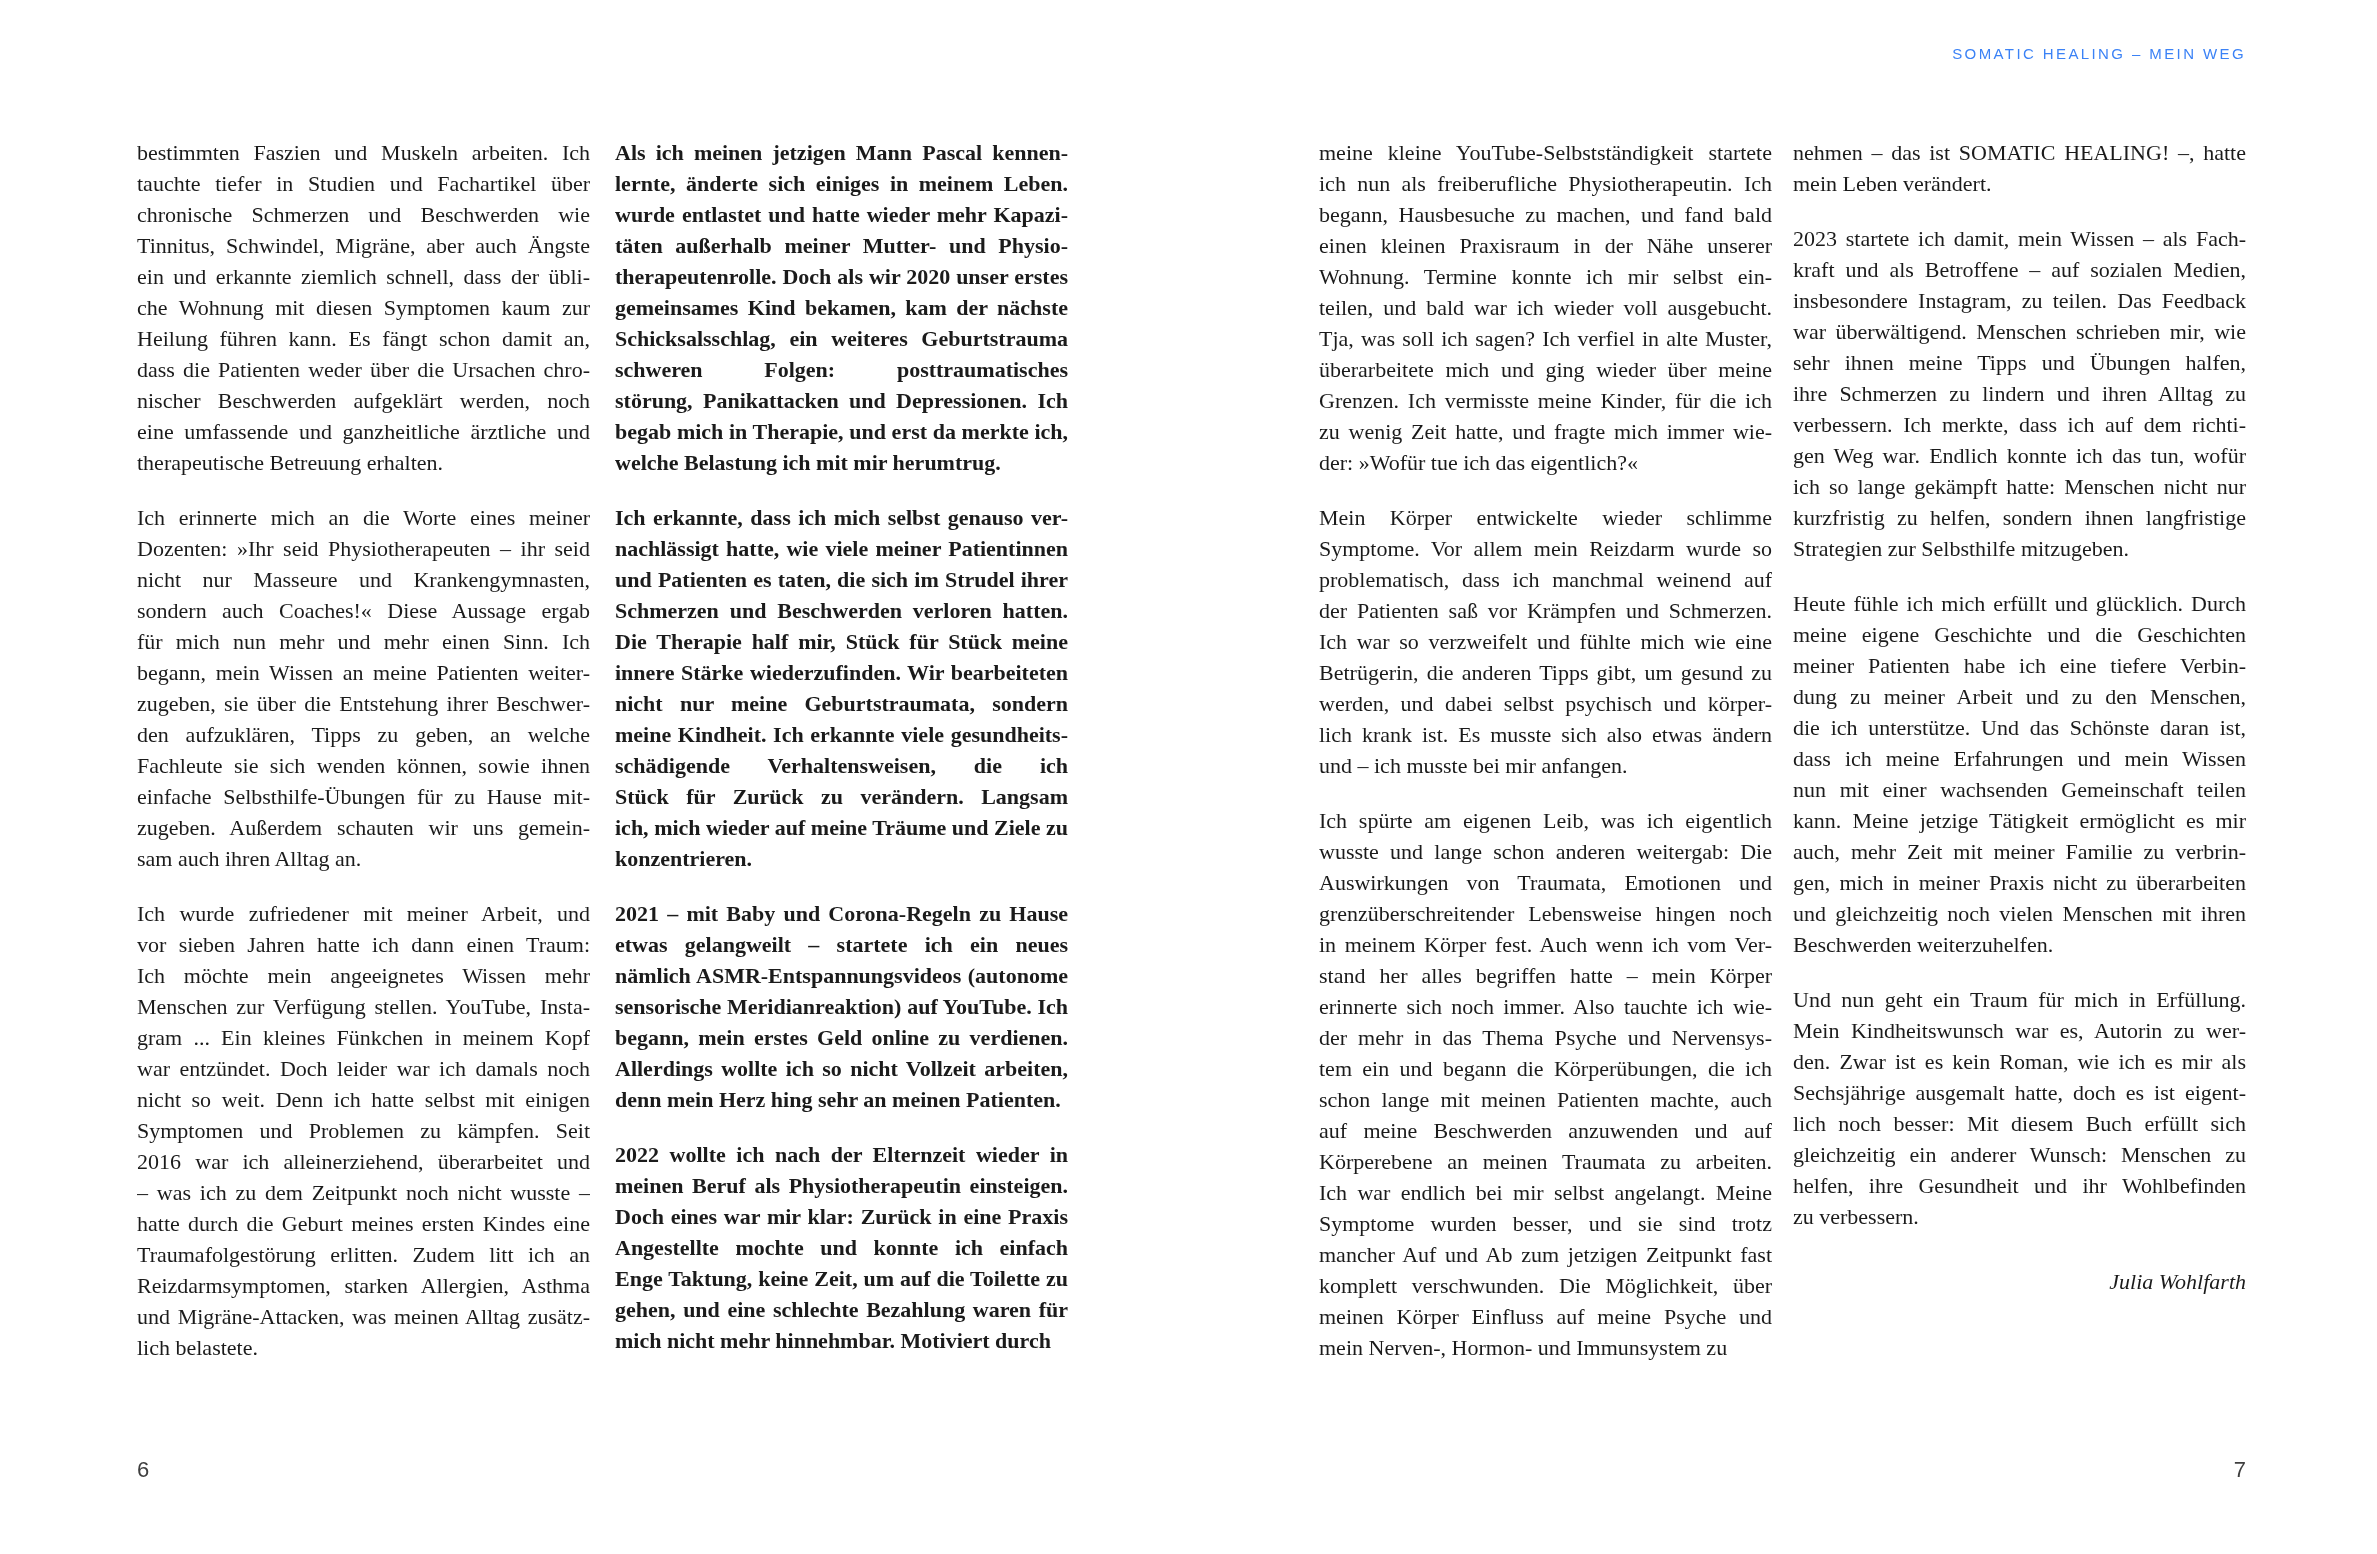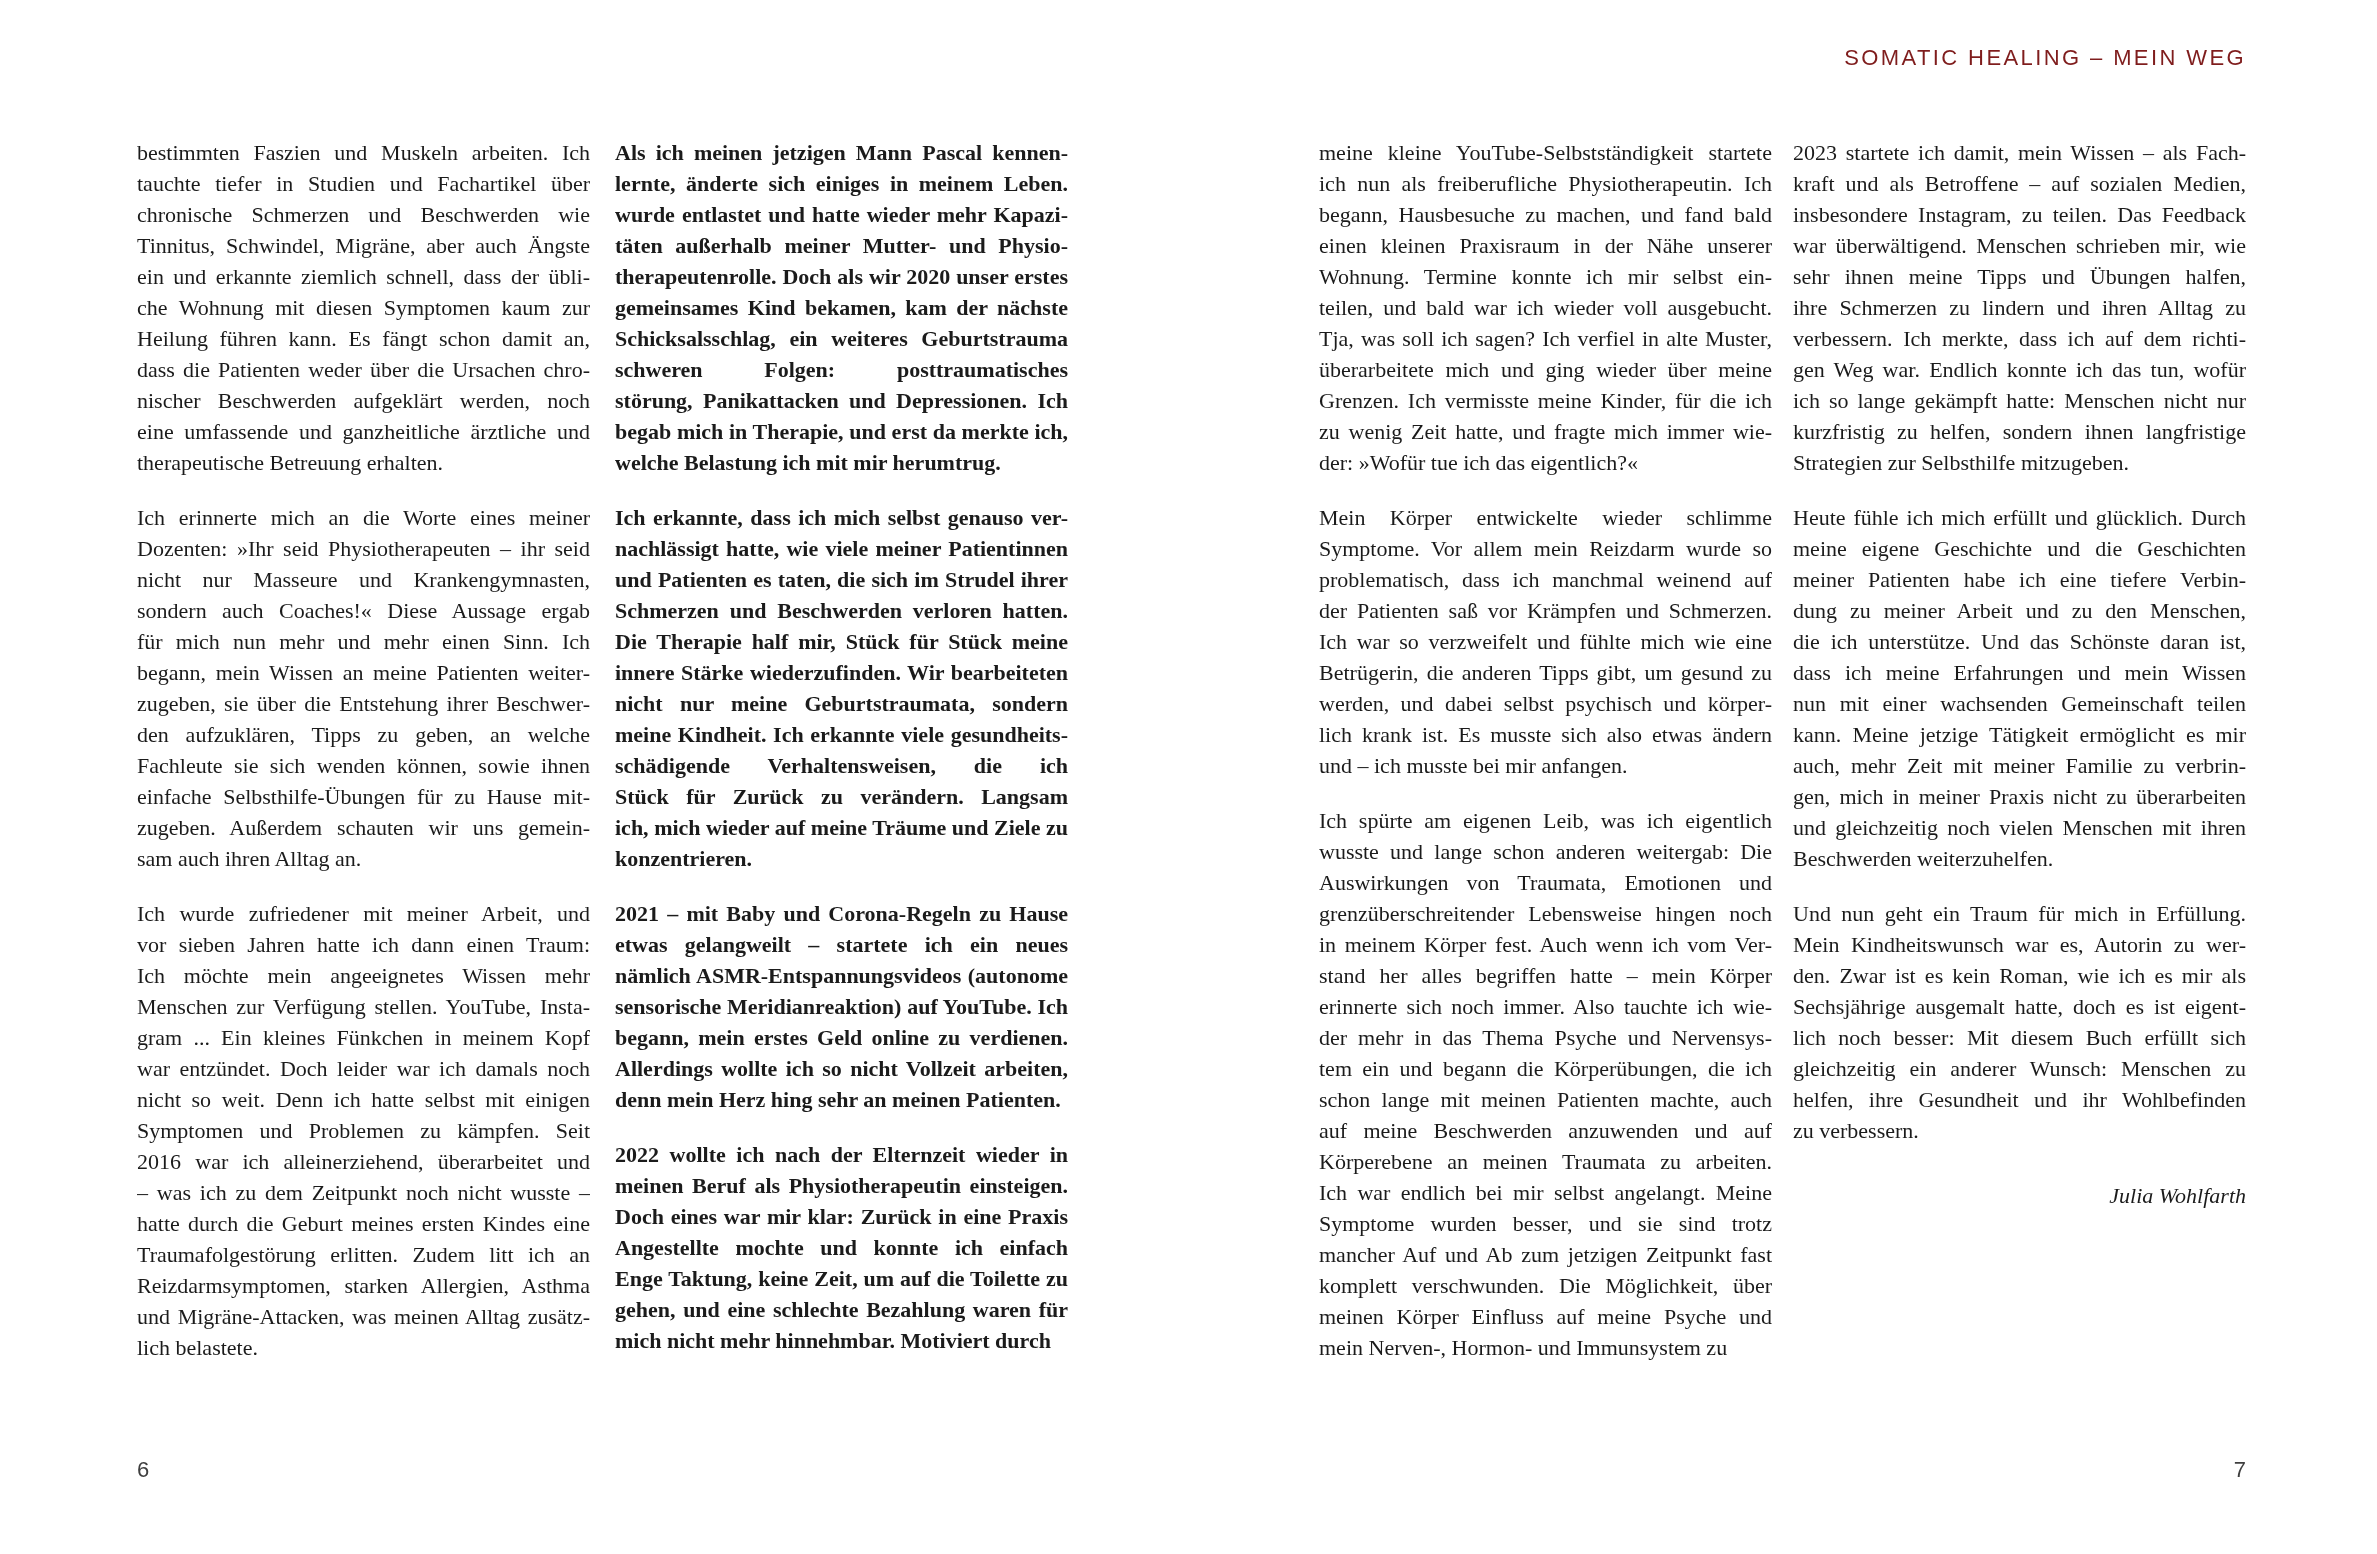--- a/index.html
+++ b/index.html
@@ -23,24 +23,24 @@
     width: 1189px;
   }
   .page-left  { left: 0; padding-left: 36px; }
   .page-right { left: 1189px; }
 
   .running-head {
     position: absolute;
     top: 45px;
     right: 132px;
     font-family: "Liberation Sans", "DejaVu Sans", sans-serif;
-    font-size: 22px;
+    font-size: 15px;
     font-weight: 400;
     letter-spacing: 2.4px;
-    color: #7f1d1d;
+    color: #3b82f6;
     white-space: nowrap;
   }
 
   .col {
     position: absolute;
     top: 137px;
     width: 453px;
     font-size: 22px;
     line-height: 31px;
   }
@@ -227,20 +227,24 @@
           <div class="line">Ich war endlich bei mir selbst angelangt. Meine</div>
           <div class="line">Symptome wurden besser, und sie sind trotz</div>
           <div class="line">mancher Auf und Ab zum jetzigen Zeitpunkt fast</div>
           <div class="line">komplett verschwunden. Die Möglichkeit, über</div>
           <div class="line">meinen Körper Einfluss auf meine Psyche und</div>
           <div class="line last">mein Nerven-, Hormon- und Immunsystem zu</div>
         </div>
       </section>
     <section class="col col-4">
         <div class="para">
+          <div class="line">nehmen – das ist SOMATIC HEALING! –, hatte</div>
+          <div class="line last">mein Leben verändert.</div>
+        </div>
+        <div class="para">
           <div class="line">2023 startete ich damit, mein Wissen – als Fach-</div>
           <div class="line">kraft und als Betroffene – auf sozialen Medien,</div>
           <div class="line">insbesondere Instagram, zu teilen. Das Feedback</div>
           <div class="line">war überwältigend. Menschen schrieben mir, wie</div>
           <div class="line">sehr ihnen meine Tipps und Übungen halfen,</div>
           <div class="line">ihre Schmerzen zu lindern und ihren Alltag zu</div>
           <div class="line">verbessern. Ich merkte, dass ich auf dem richti-</div>
           <div class="line">gen Weg war. Endlich konnte ich das tun, wofür</div>
           <div class="line">ich so lange gekämpft hatte: Menschen nicht nur</div>
           <div class="line">kurzfristig zu helfen, sondern ihnen langfristige</div>

